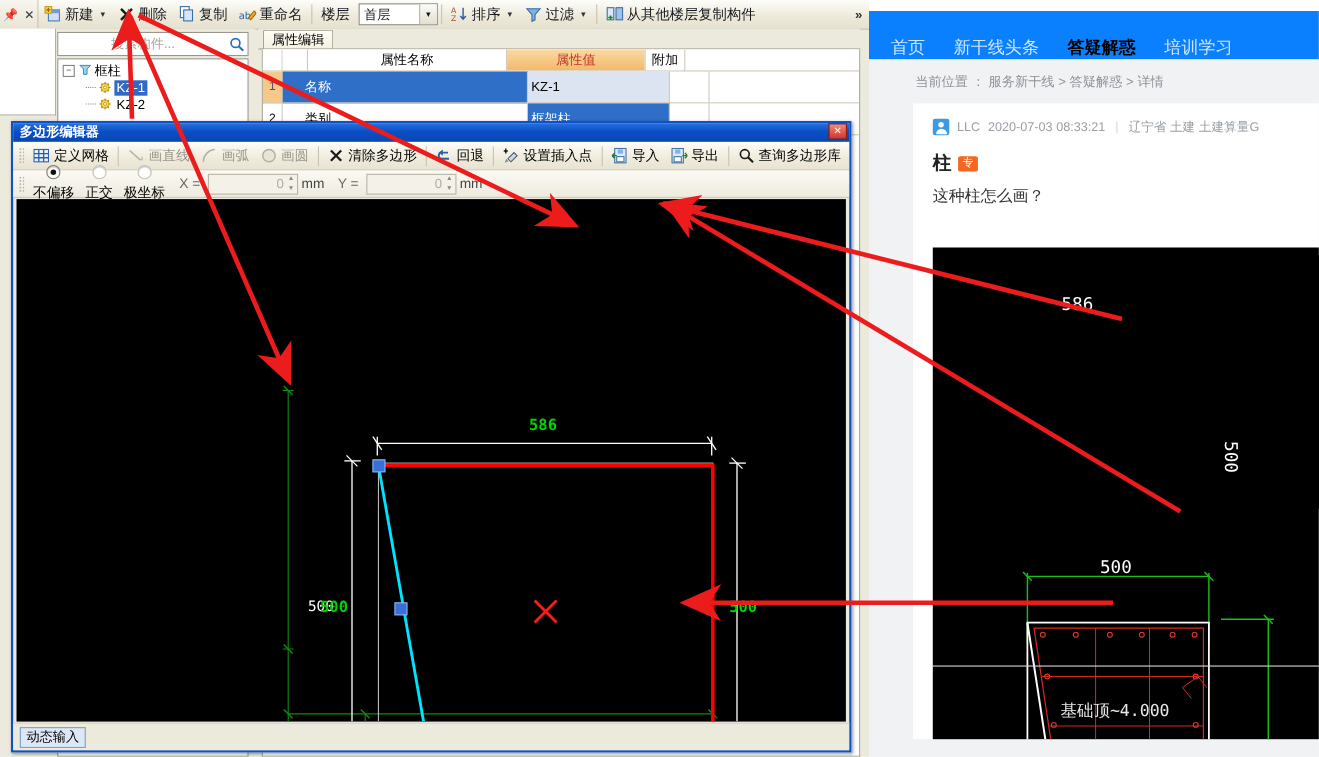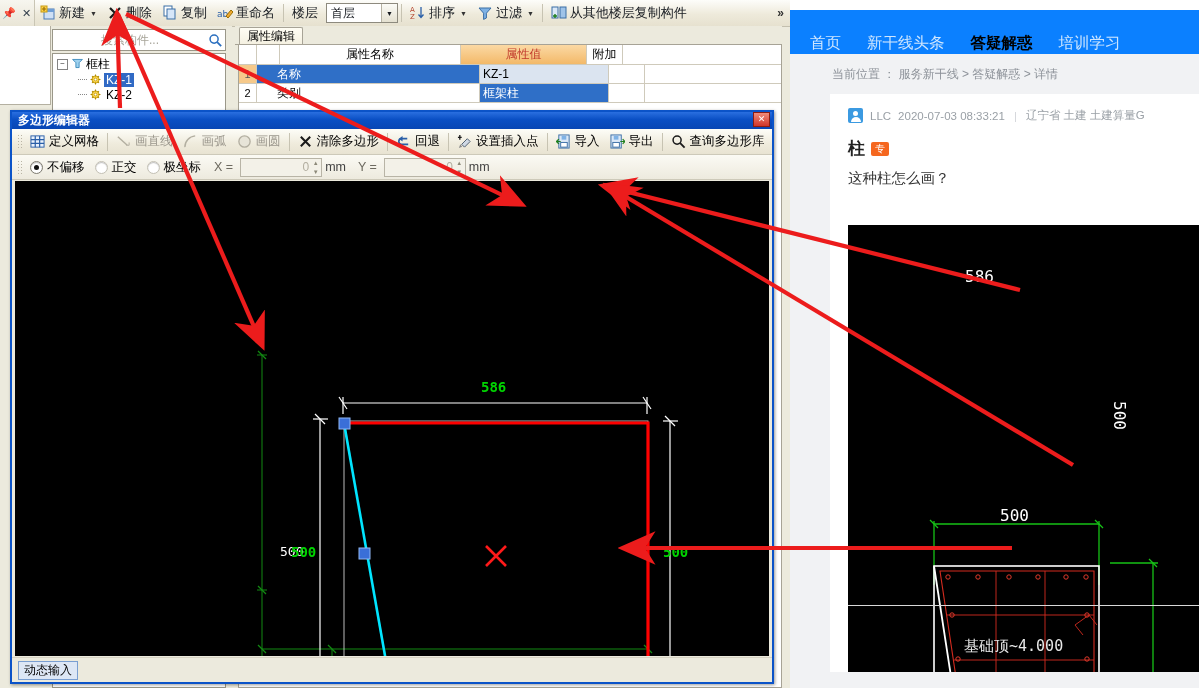--- a/index.html
+++ b/index.html
@@ -54,21 +54,21 @@
   #prop-grid{position:absolute;left:3px;top:19px;right:0;bottom:0;background:#fff;border:1px solid #a7a396;border-top:none;font-size:12px;}
   .pg-head{display:flex;height:20px;background:#fff;}
   .pg-head .c0{width:17px;border-right:1px solid #cfcabb;border-bottom:1px solid #cfcabb;background:#fff;}
   .pg-head .c1{width:22px;border-right:1px solid #cfcabb;border-bottom:1px solid #cfcabb;background:#fff;}
   .pg-head .c2{width:180px;border-right:1px solid #cfcabb;border-bottom:1px solid #cfcabb;
      display:flex;align-items:center;justify-content:center;}
   .pg-head .c3{width:125px;border-right:1px solid #cfcabb;border-bottom:1px solid #cfcabb;
      background:linear-gradient(#fbd9a4,#f3b969);color:#c0392b;display:flex;align-items:center;justify-content:center;}
   .pg-head .c4{width:35px;border-right:1px solid #cfcabb;border-bottom:1px solid #cfcabb;display:flex;align-items:center;justify-content:center;}
   .pg-head .c5{flex:1;border-bottom:1px solid #cfcabb;}
-  .pg-row{display:flex;height:19px;}
+  .pg-row{display:flex;height:29px;}
   .pg-row .n{width:17px;border-right:1px solid #cfcabb;border-bottom:1px solid #cfcabb;font-size:11px;
      display:flex;align-items:center;justify-content:center;}
   .pg-row.sel .n{background:#f6c98a;color:#555;}
   .pg-row .name{width:202px;border-right:1px solid #cfcabb;border-bottom:1px solid #cfcabb;padding-left:20px;display:flex;align-items:center;}
   .pg-row.sel .name{background:#2f6fc7;color:#fff;}
   .pg-row .val{width:125px;border-right:1px solid #cfcabb;border-bottom:1px solid #cfcabb;padding-left:3px;display:flex;align-items:center;}
   .pg-row.sel .val{background:#dbe4f0;}
   .pg-row.sel2 .val{background:#2f6fc7;color:#fff;}
   .pg-row .add{width:35px;border-right:1px solid #cfcabb;border-bottom:1px solid #cfcabb;}
   .pg-row .rest{flex:1;border-bottom:1px solid #cfcabb;}
@@ -80,21 +80,21 @@
      display:flex;align-items:flex-start;padding:0 2px 0 6px;}
   #poly-title .t{color:#fff;font-size:12px;font-weight:bold;flex:1;letter-spacing:0px;}
   #poly-close{width:15px;height:13px;background:linear-gradient(#f08b7a,#d0352a);border:1px solid #8c1c12;
      color:#fff;font-size:9px;font-weight:bold;display:flex;align-items:center;justify-content:center;line-height:1;cursor:pointer;}
   #poly-tb1{height:25px;background:linear-gradient(#fdfdf8,#efebdc 60%,#e8e3d2);border-bottom:1px solid #cdc9b9;
      display:flex;align-items:center;font-size:12.5px;padding-left:2px;}
   #poly-tb2{height:24px;background:linear-gradient(#fbfaf4,#edeade);border-bottom:1px solid #cdc9b9;
      display:flex;align-items:center;font-size:12.5px;padding-left:2px;}
   .grip{width:5px;height:15px;margin:0 3px;
      background-image:radial-gradient(#b9b4a4 40%,transparent 42%);background-size:3px 3px;}
-  .radio{display:flex;align-items:center;gap:4px;padding:0 5px;}
+  .radio{display:flex;align-items:center;gap:4px;padding:0 5px;flex-direction:column;}
   .rdot{width:11px;height:11px;border-radius:50%;background:#fff;border:1px solid #7d7a6f;
      box-shadow:inset 0 1px 1px rgba(0,0,0,.25);display:flex;align-items:center;justify-content:center;}
   .rdot.on::after{content:"";width:5px;height:5px;border-radius:50%;background:#111;}
   .rdot.dim{border-color:#c3c0b4;}
   .numbox{width:68px;height:17px;background:#f3f1e8;border:1px solid #b8b4a6;display:flex;align-items:center;
      justify-content:flex-end;position:relative;font-size:12px;color:#b2aea0;padding-right:12px;margin:0 3px;}
   .numbox .spin{position:absolute;right:1px;top:1px;width:9px;height:15px;display:flex;flex-direction:column;justify-content:space-between;}
   .numbox .spin i{font-style:normal;font-size:6px;line-height:6px;color:#8b8878;text-align:center;}
   #poly-canvas{position:absolute;left:3px;top:69px;right:3px;bottom:26px;background:#000;overflow:hidden;}
   #poly-status{position:absolute;left:0;right:0;bottom:0;height:24px;background:#eceadd;border-top:1px solid #d7d3c3;

